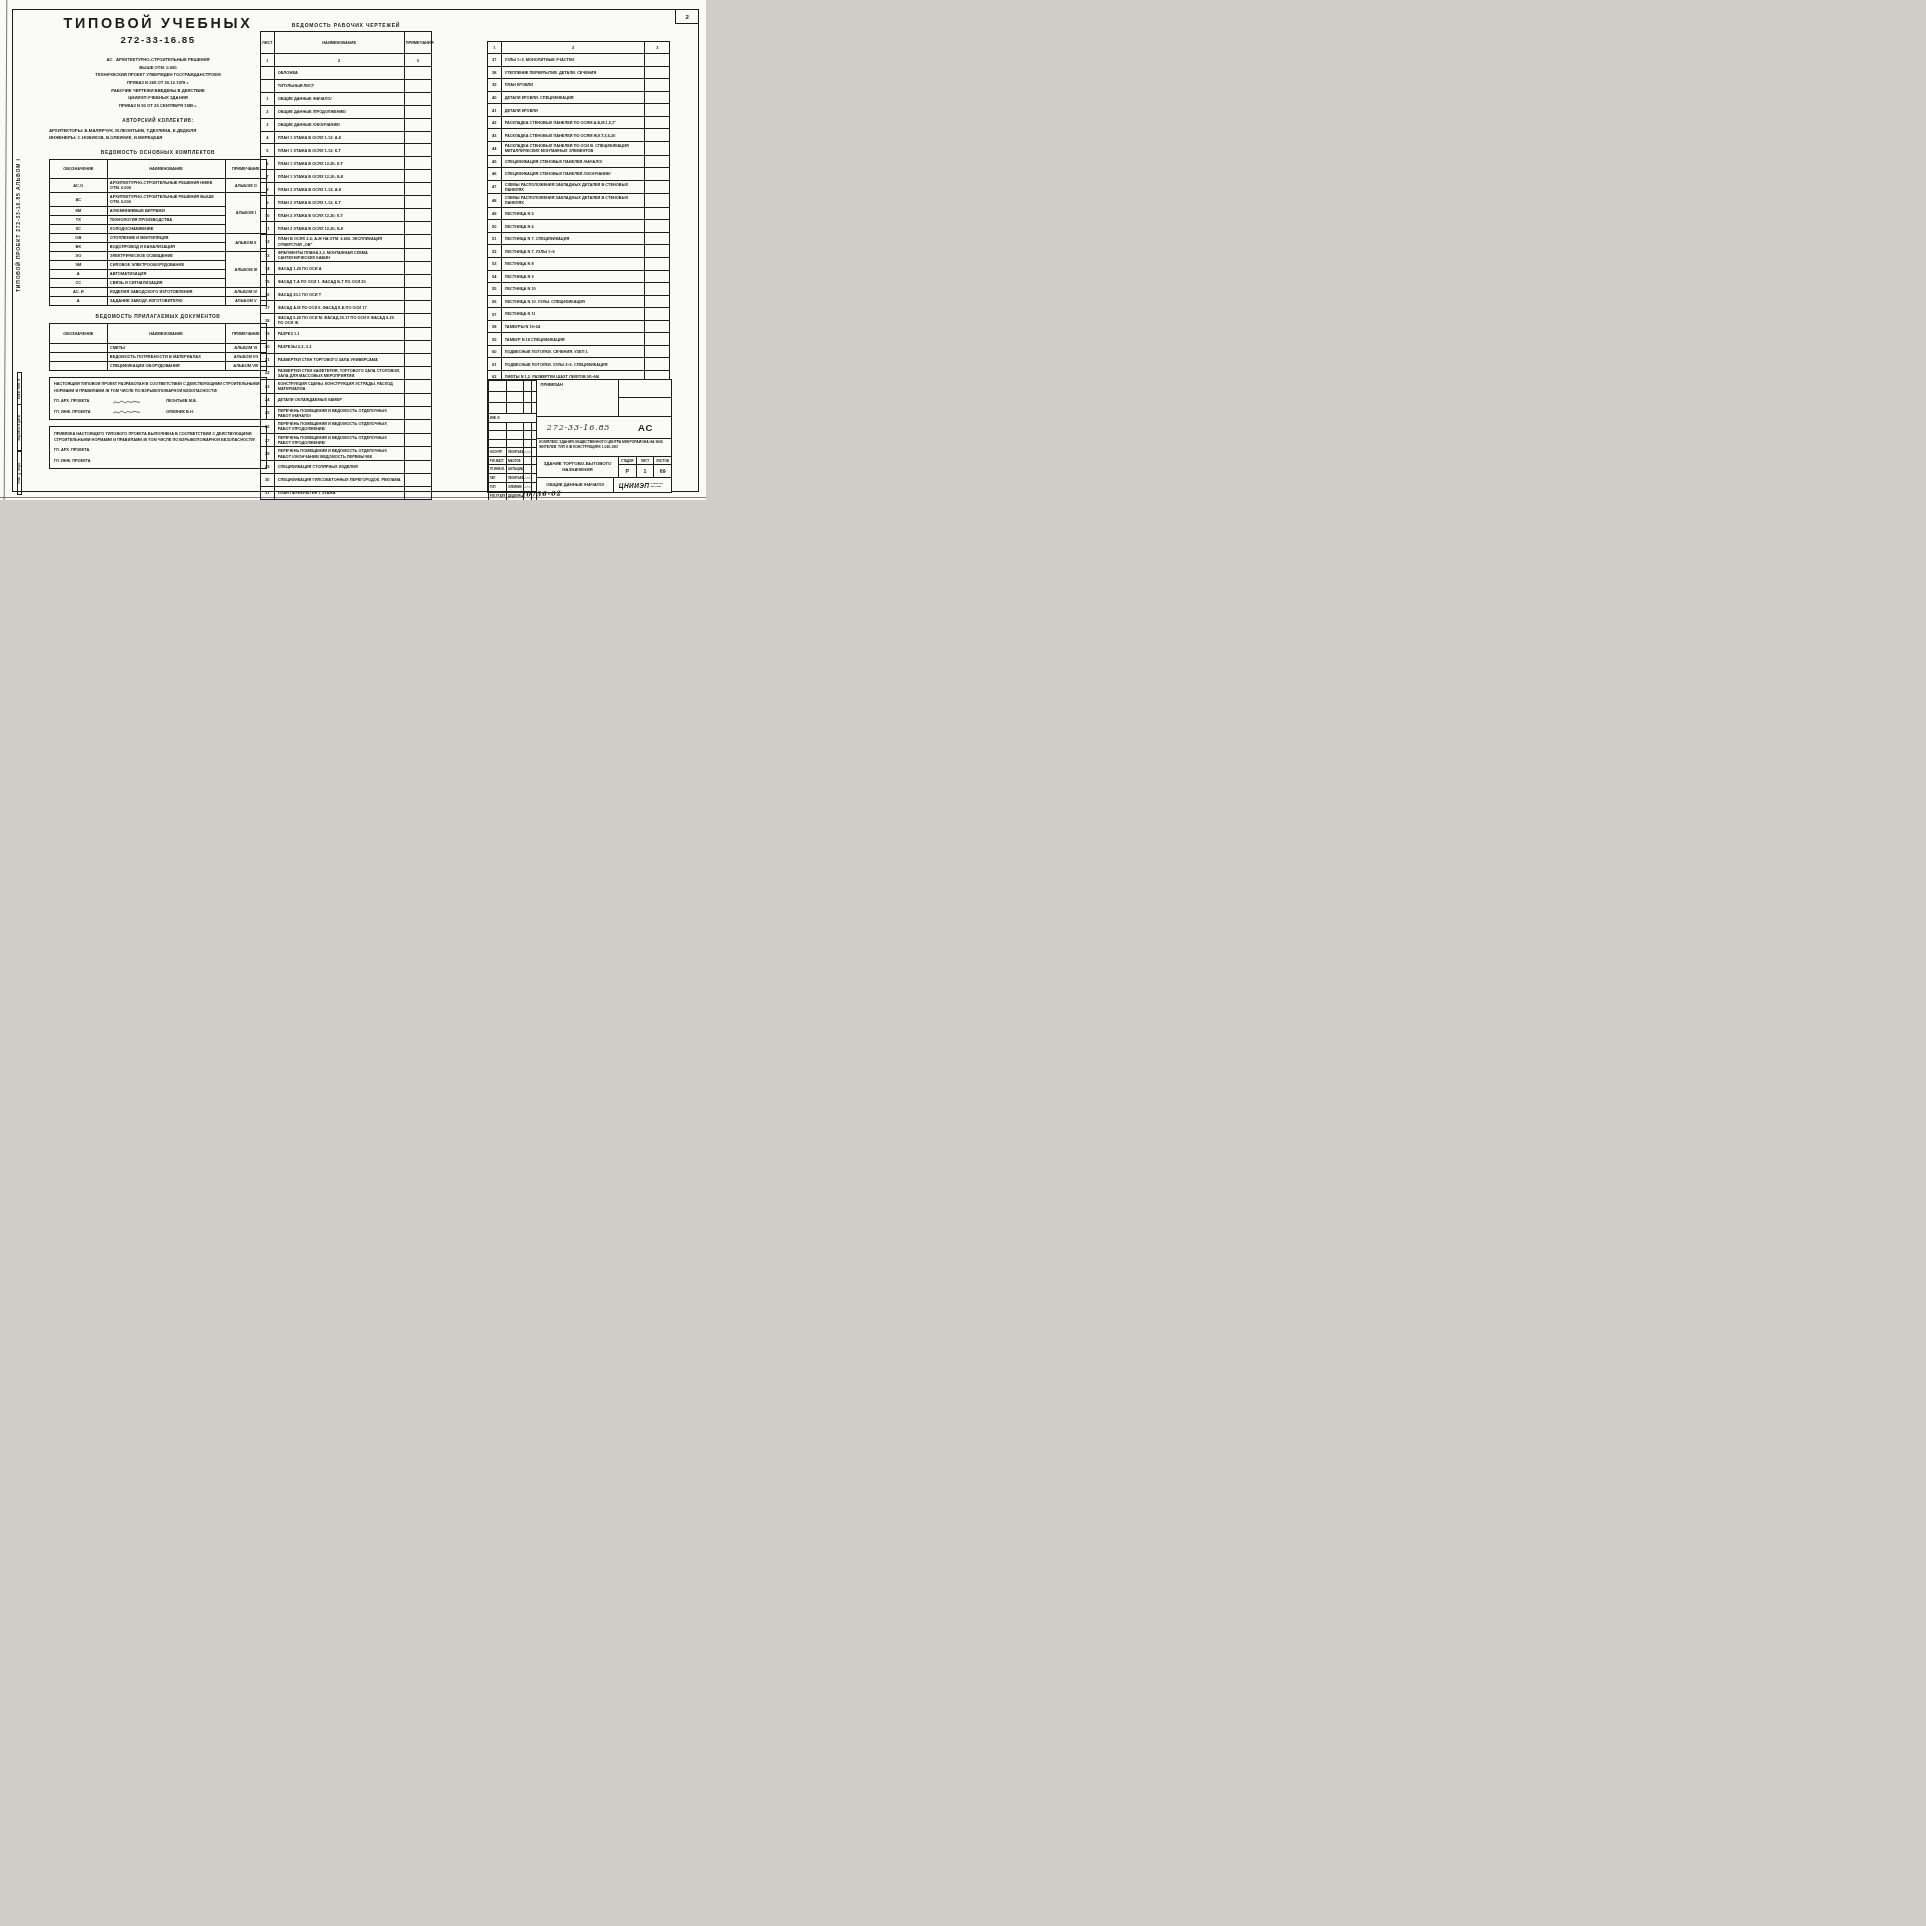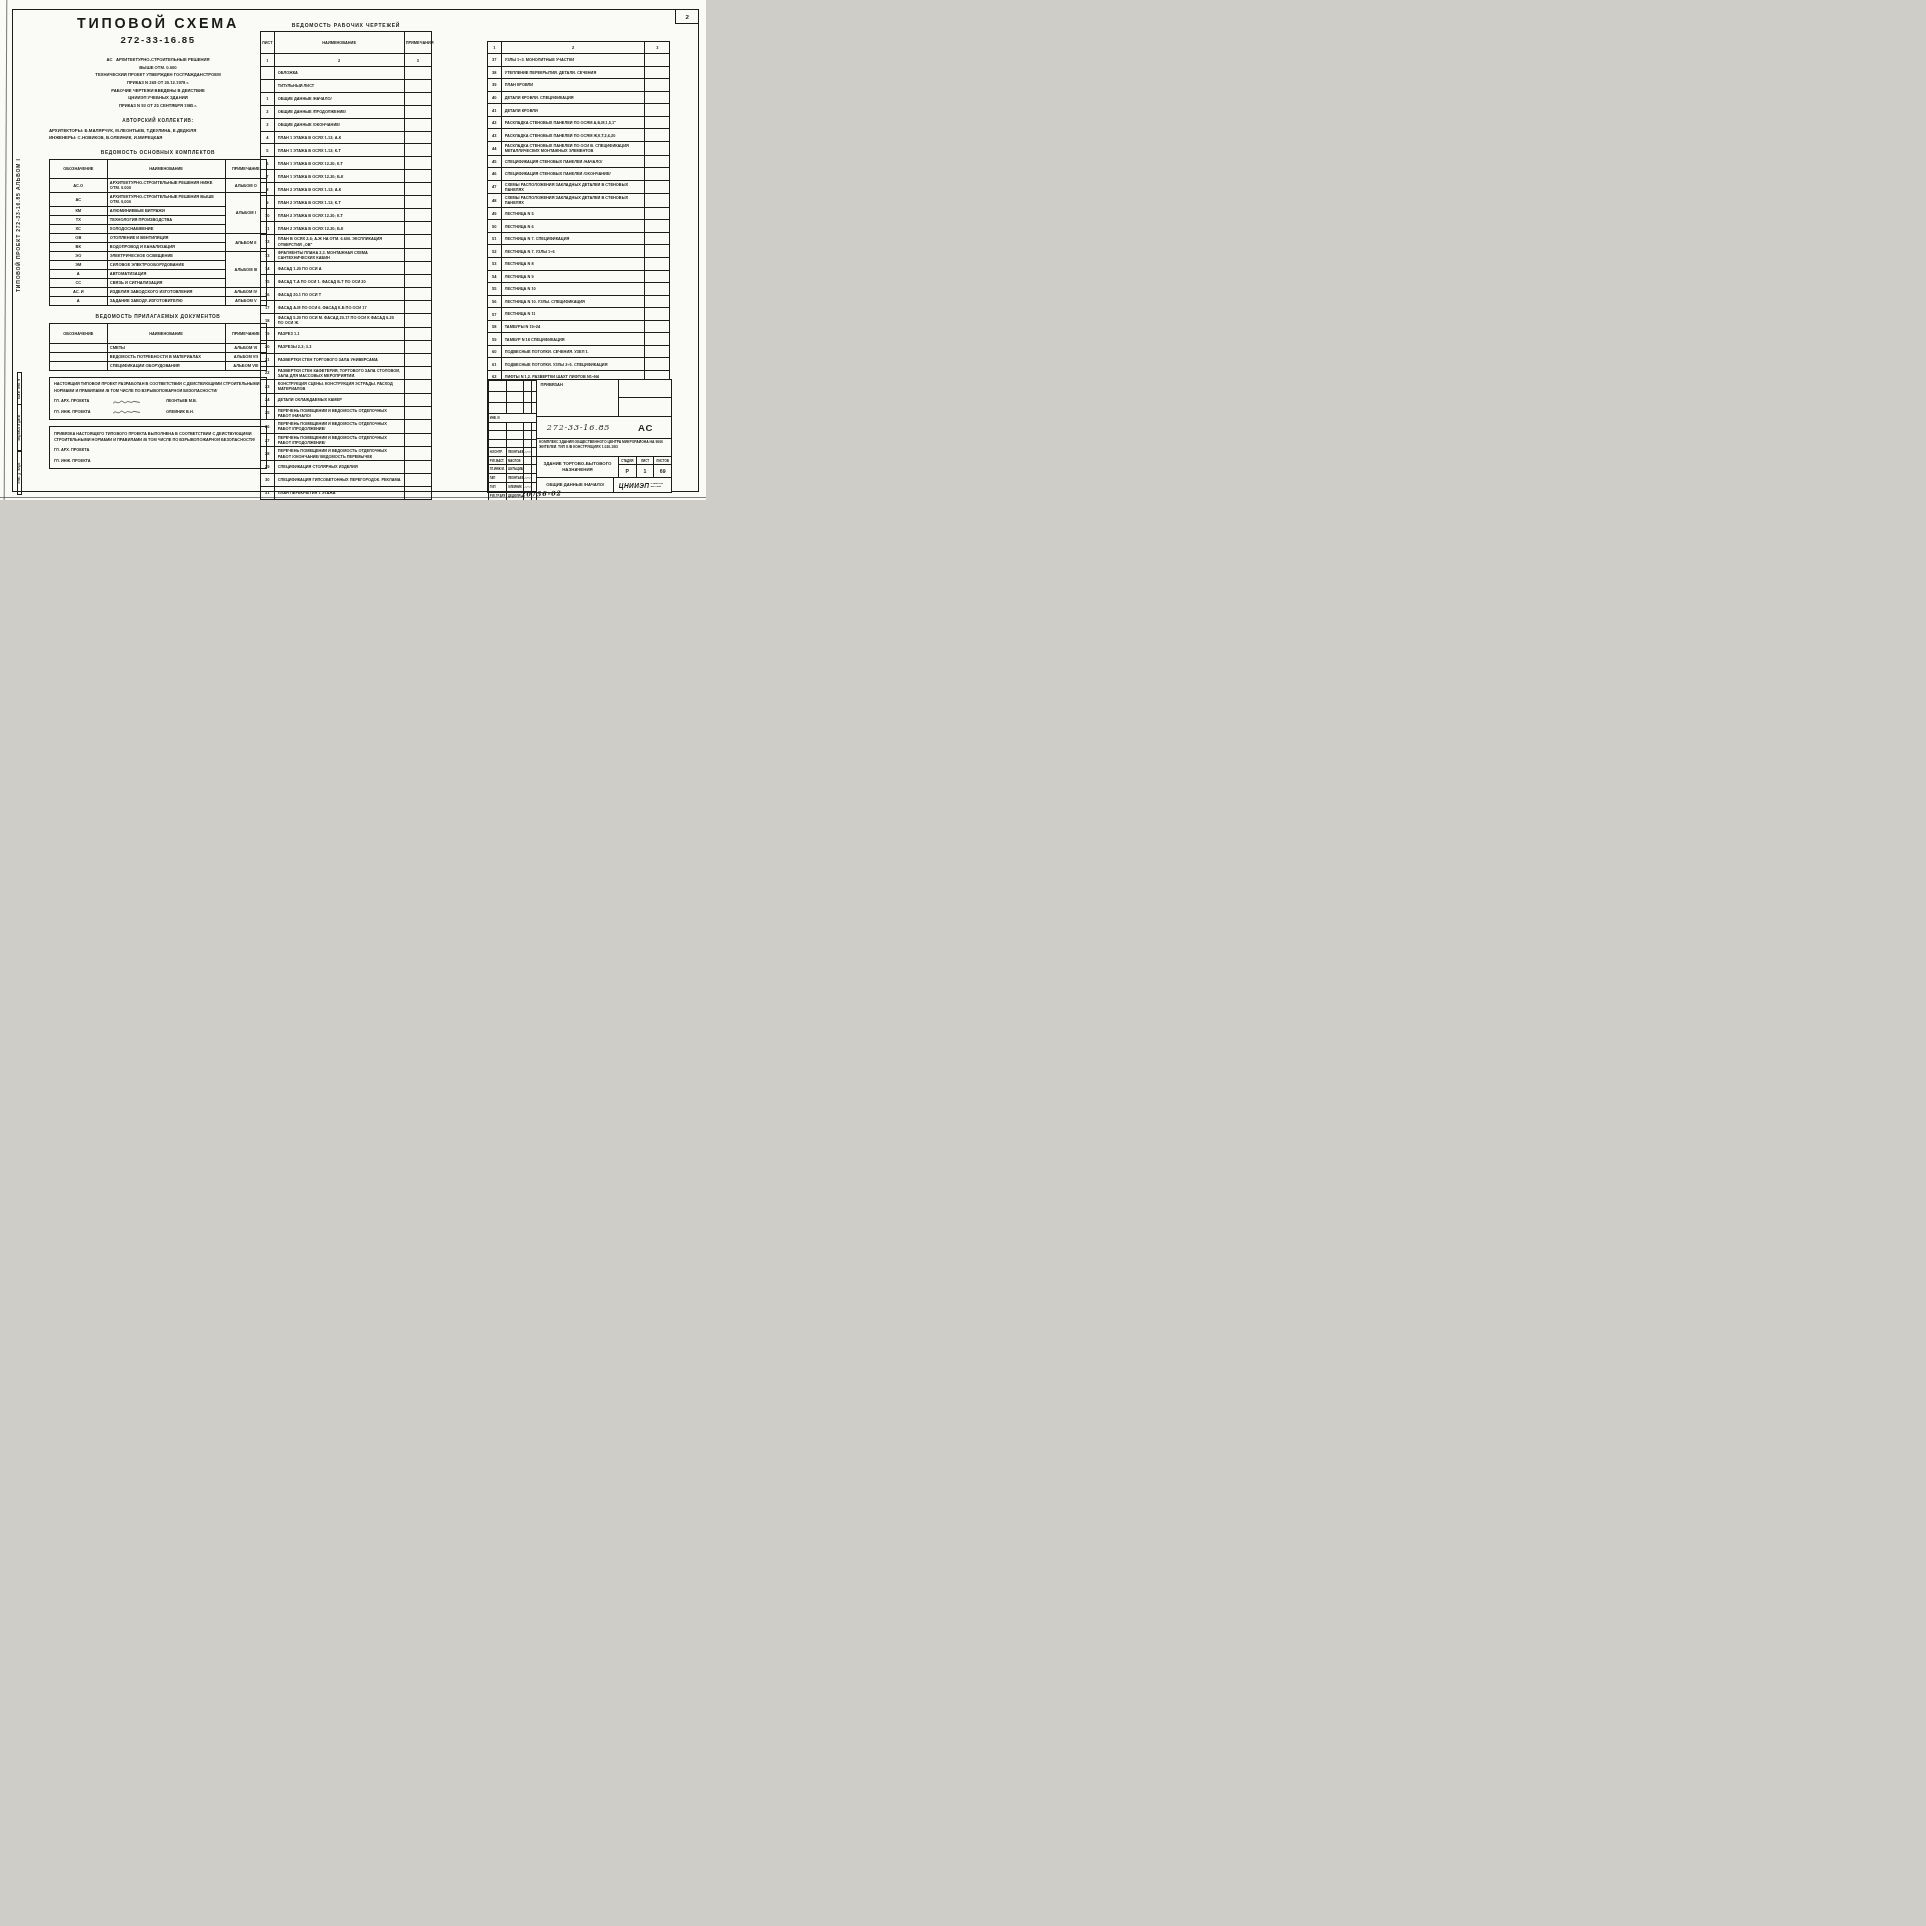--- a/index.html
+++ b/index.html
@@ -114,21 +114,21 @@
       </div>
     <div class="v-cell vc2">
         <span>ПОДПИСЬ И ДАТА</span>
       </div>
     <div class="v-cell vc3">
         <span>ИНВ. № ПОДЛ.</span>
       </div>
   </div>
 
   <div class="left-col">
-    <div class="title-main">ТИПОВОЙ СХЕМА</div>
+    <div class="title-main">ТИПОВОЙ УЧЕБНЫХ</div>
     <div class="title-code">272-33-16.85</div>
     <div class="intro">
 
     <div class="intro-line">АС   АРХИТЕКТУРНО-СТРОИТЕЛЬНЫЕ РЕШЕНИЯ</div>
         <div class="intro-line">ВЫШЕ ОТМ. 0.000</div>
         <div class="intro-line">ТЕХНИЧЕСКИЙ ПРОЕКТ УТВЕРЖДЕН ГОСГРАЖДАНСТРОЕМ</div>
         <div class="intro-line">ПРИКАЗ N 269 ОТ 20.12.1978 г.</div>
         <div class="intro-line">РАБОЧИЕ ЧЕРТЕЖИ ВВЕДЕНЫ В ДЕЙСТВИЕ</div>
         <div class="intro-line">ЦНИИЭП УЧЕБНЫХ ЗДАНИЙ</div>
         <div class="intro-line">ПРИКАЗ N 93 ОТ 25 СЕНТЯБРЯ 1985 г.</div>

